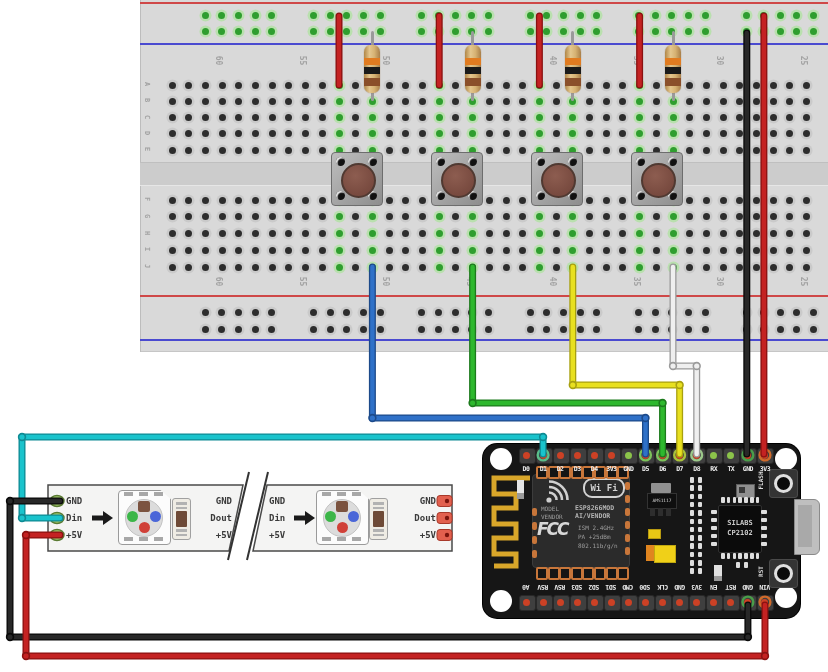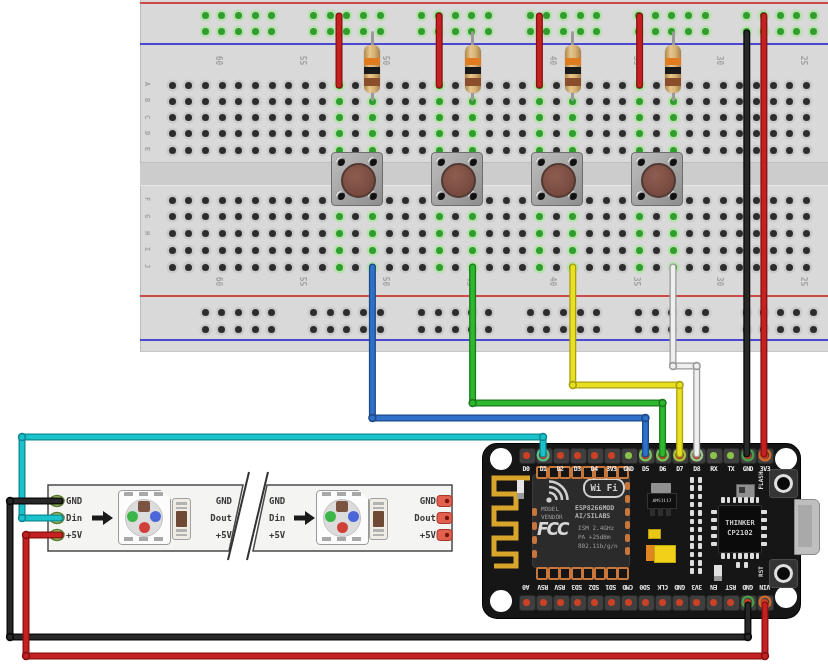--- a/index.html
+++ b/index.html
@@ -748,21 +748,21 @@
           <path d="M7,13.5 A7.5,7.5 0 0 1 14.5,21"></path>
           <path d="M7,8 A13,13 0 0 1 20,21"></path>
           <path d="M7,2.5 A18.5,18.5 0 0 1 25.5,21"></path>
         </g>
         <circle cx="7" cy="21" r="2.6" fill="#cfcfcf"></circle>
       </svg>
       <div class="wifi-logo">Wi Fi</div>
       <div class="esp-txt" style="left:8px;top:30px;">MODEL</div>
       <div class="esp-txt" style="left:8px;top:38px;">VENDOR</div>
       <div class="esp-txt" style="left:42px;top:30px;font-size:6.5px;color:#b4b4b4;font-weight:bold;">ESP8266MOD</div>
-      <div class="esp-txt" style="left:42px;top:38px;font-size:6.5px;color:#b4b4b4;font-weight:bold;">AI/SILABS</div>
+      <div class="esp-txt" style="left:42px;top:38px;font-size:6.5px;color:#b4b4b4;font-weight:bold;">AI/VENDOR</div>
       <div class="fcc">FCC</div>
       <div class="esp-txt" style="left:45px;top:49px;">ISM 2.4GHz</div>
       <div class="esp-txt" style="left:45px;top:58px;">PA +25dBm</div>
       <div class="esp-txt" style="left:45px;top:67px;">802.11b/g/n</div>
       <div id="esp-cast">
           <div class="cast" style="left:3px;top:-9px;"></div>
           <div class="cast" style="left:3px;top:92px;"></div>
           <div class="cast" style="left:14.6px;top:-9px;"></div>
           <div class="cast" style="left:14.6px;top:92px;"></div>
           <div class="cast" style="left:26.2px;top:-9px;"></div>
@@ -798,21 +798,21 @@
 
     <div class="abs" style="left:165px;top:85px;width:11px;height:8px;background:#e8c715;border:1px solid #b89a10;"></div>
     <div class="abs" style="left:163px;top:101px;width:8px;height:16px;background:#e0851f;"></div>
     <div class="abs" style="left:171px;top:101px;width:20px;height:16px;background:#f0d018;border:1px solid #c0a810;"></div>
 
     <div class="abs" style="left:34px;top:36px;width:7px;height:13px;background:#e5e5e5;border-bottom:6px solid #9a9a9a;"></div>
     <div class="abs" style="left:253px;top:40px;width:17px;height:12px;background:#8f8f8f;border:1px solid #5f5f5f;"></div>
     <div class="abs" style="left:256px;top:43px;width:6px;height:6px;background:#3a3a3a;"></div>
 
     <div class="abs" style="left:235px;top:61px;width:42px;height:46px;background:#0b0b0b;border:1px solid #2f2f2f;border-radius:2px;">
-      <div class="chip-txt" style="top:13px;">THINKER</div>
+      <div class="chip-txt" style="top:13px;">SILABS</div>
       <div class="chip-txt" style="top:23px;">CP2102</div>
     </div>
     <div id="cp-pins">
         <div class="via" style="left:207px;top:33px;"></div>
         <div class="via" style="left:215px;top:33px;"></div>
         <div class="via" style="left:207px;top:41.3px;"></div>
         <div class="via" style="left:215px;top:41.3px;"></div>
         <div class="via" style="left:207px;top:49.6px;"></div>
         <div class="via" style="left:215px;top:49.6px;"></div>
         <div class="via" style="left:207px;top:57.900000000000006px;"></div>

